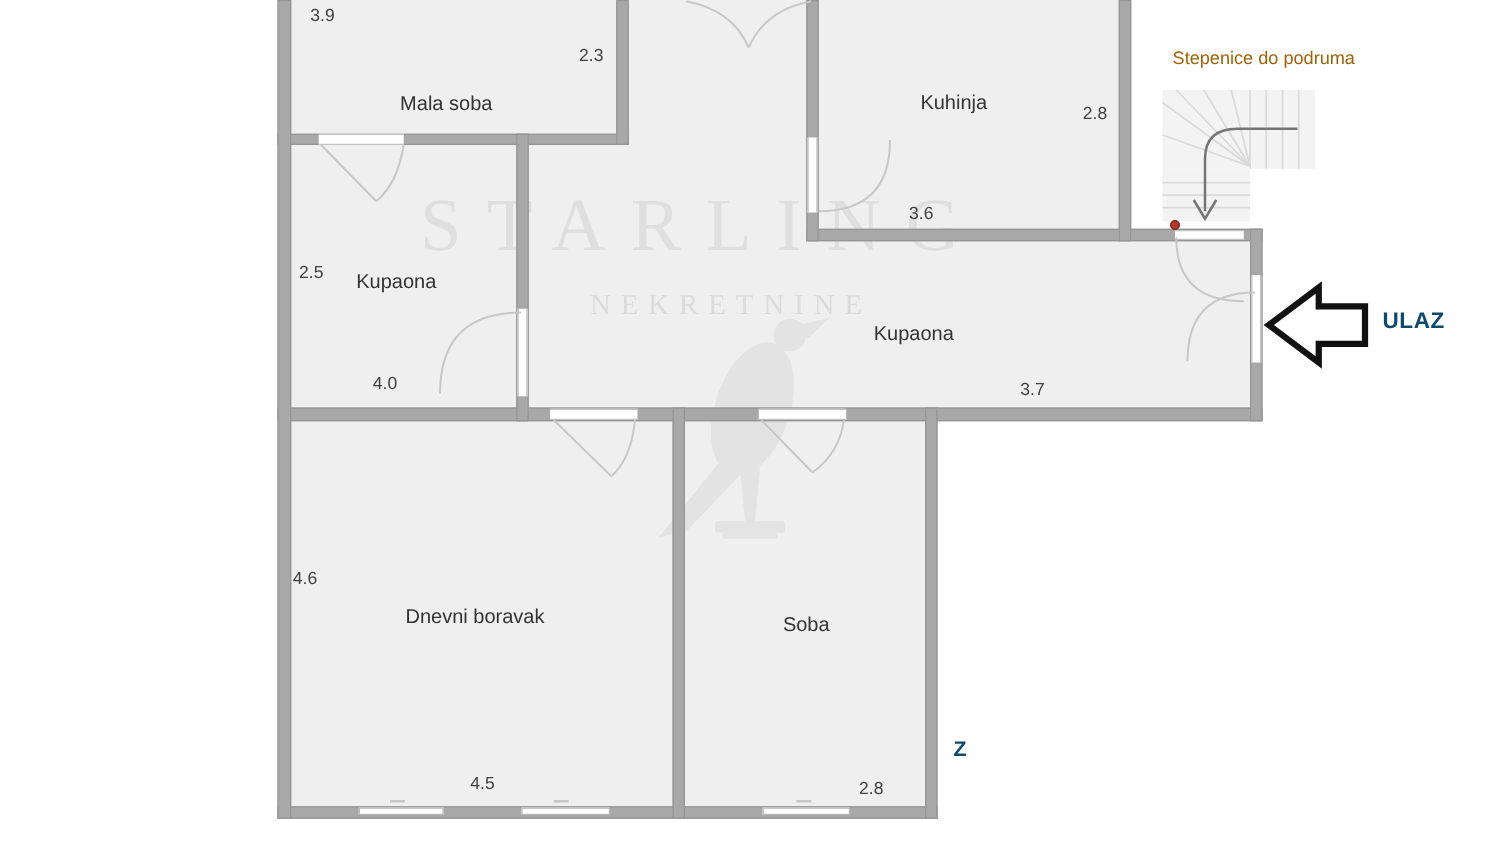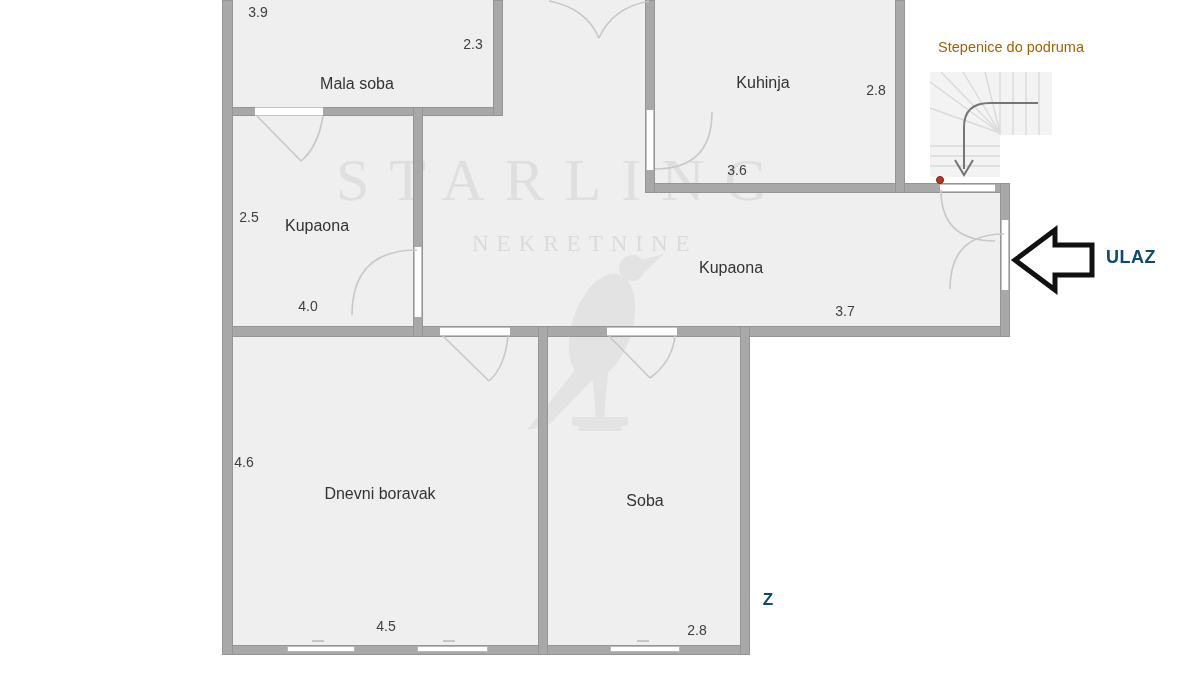--- a/index.html
+++ b/index.html
@@ -141,21 +141,21 @@
   <div class="lbl" style="left:731px;top:268px;">Kupaona</div>
   <div class="lbl" style="left:380px;top:494px;">Dnevni boravak</div>
   <div class="lbl" style="left:645px;top:501px;">Soba</div>
 
   <div class="dim" style="left:258px;top:12px;">3.9</div>
   <div class="dim" style="left:473px;top:44px;">2.3</div>
   <div class="dim" style="left:876px;top:90px;">2.8</div>
   <div class="dim" style="left:737px;top:170px;">3.6</div>
   <div class="dim" style="left:249px;top:217px;">2.5</div>
   <div class="dim" style="left:308px;top:306px;">4.0</div>
-  <div class="dim" style="left:845px;top:311px;">3.7</div>
+  <div class="dim" style="left:826px;top:311px;">3.7</div>
   <div class="dim" style="left:244px;top:462px;">4.6</div>
   <div class="dim" style="left:386px;top:626px;">4.5</div>
   <div class="dim" style="left:697px;top:630px;">2.8</div>
 
   <div class="lbl stairs-lbl" style="left:1011px;top:47px;">Stepenice do podruma</div>
   <div class="lbl bold ulaz-lbl" style="left:1131px;top:257px;">ULAZ</div>
   <div class="lbl bold z-lbl" style="left:768px;top:600px;">Z</div>
 
 </div>
 

